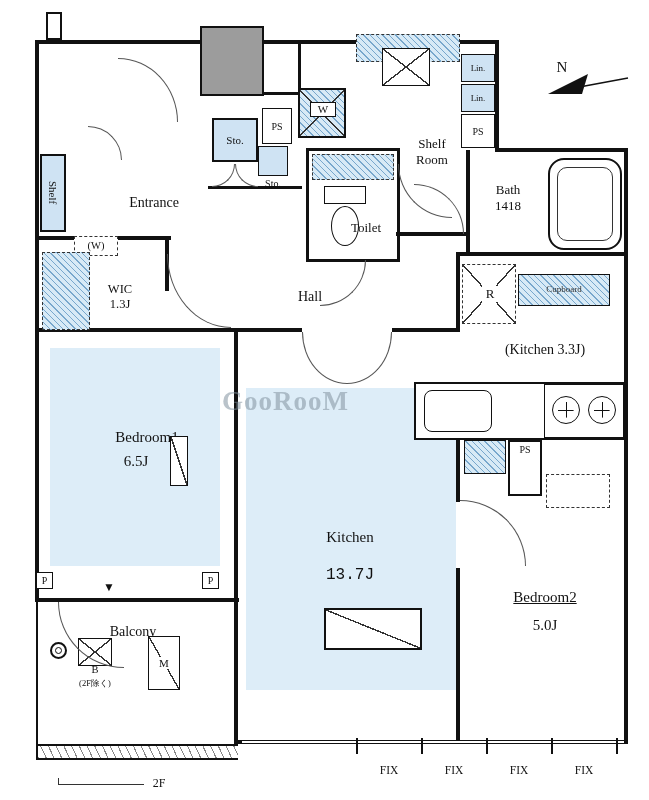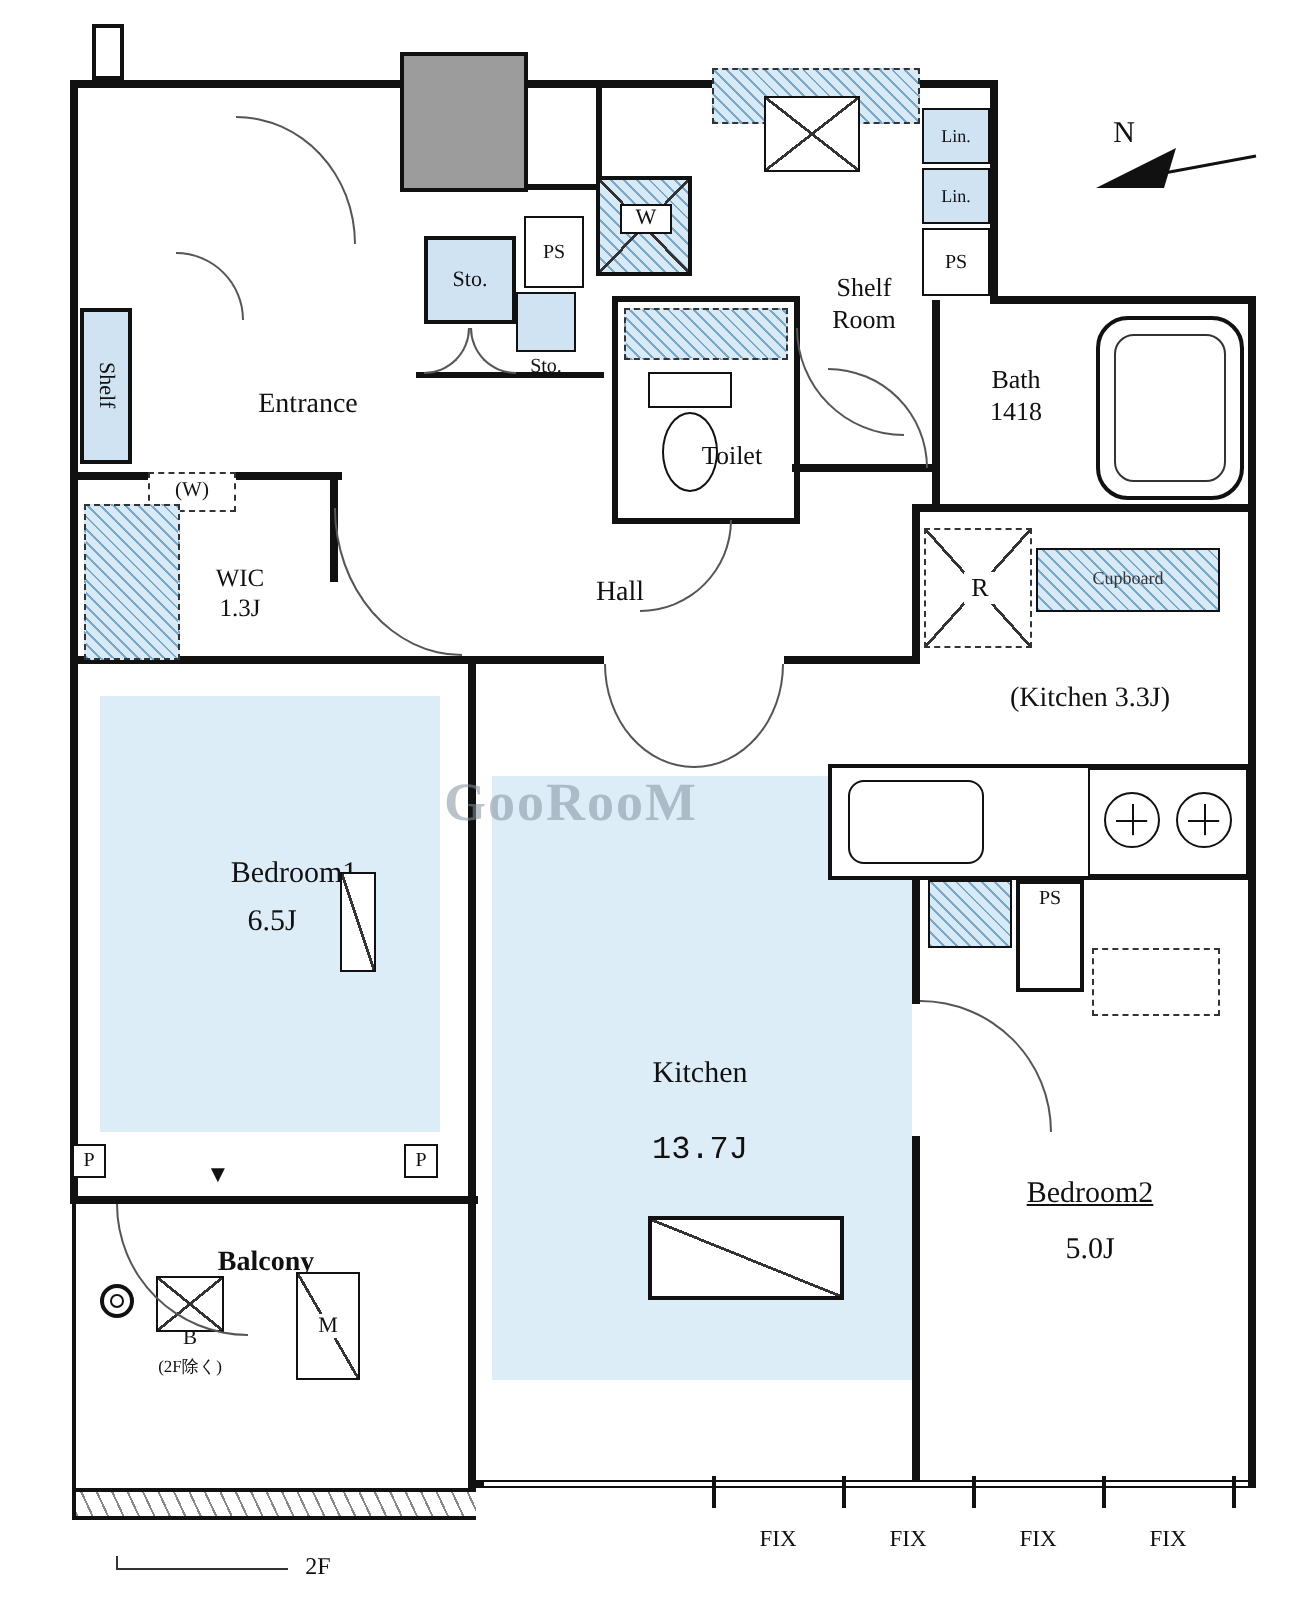--- a/index.html
+++ b/index.html
@@ -158,21 +158,21 @@
   <div class="lbl" style="left:96px;top:452px;width:80px;font-size:15px;">6.5J</div>
   <div class="wbox diag" style="left:170px;top:436px;width:18px;height:50px;"></div>
 
   <div class="lbl" style="left:315px;top:528px;width:70px;font-size:15px;">Kitchen</div>
   <div class="lbl" style="left:312px;top:566px;width:76px;font-size:16px;font-family:Liberation Mono, monospace;">13.7J</div>
   <div class="wbox2 diag" style="left:324px;top:608px;width:98px;height:42px;"></div>
 
   <div class="lbl" style="left:495px;top:588px;width:100px;font-size:15px;text-decoration:underline;">Bedroom2</div>
   <div class="lbl" style="left:515px;top:616px;width:60px;font-size:15px;">5.0J</div>
 
-  <div class="lbl" style="left:95px;top:624px;width:76px;font-size:14px;font-weight:bold;">Balcony</div>
+  <div class="lbl" style="left:95px;top:624px;width:76px;font-size:14px;">Balcony</div>
   <div class="abs" style="left:50px;top:642px;width:17px;height:17px;border:2px solid #111;border-radius:50%;"></div>
   <div class="abs" style="left:55px;top:647px;width:7px;height:7px;border:1px solid #111;border-radius:50%;"></div>
   <div class="wbox" style="left:78px;top:638px;width:34px;height:28px;">
     <div class="xcross" style="left:0;top:0;right:0;bottom:0;"></div>
   </div>
   <div class="lbl" style="left:84px;top:664px;width:22px;font-size:10.5px;">B</div>
   <div class="lbl" style="left:58px;top:678px;width:74px;font-size:8.5px;">(2F除く)</div>
   <div class="wbox diag cc" style="left:148px;top:636px;width:32px;height:54px;font-size:11px;">
     <span style="background:#fff;">M</span>
   </div>

